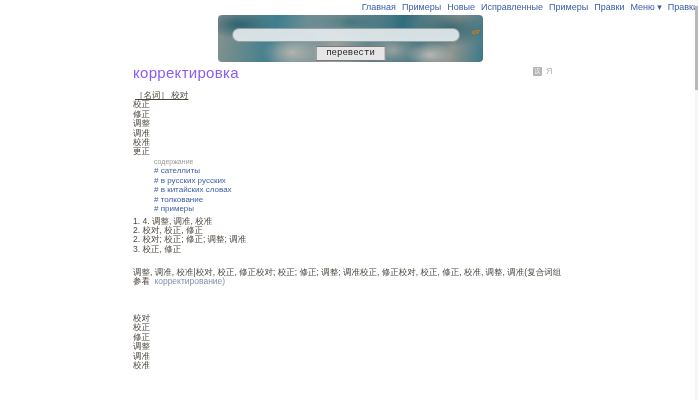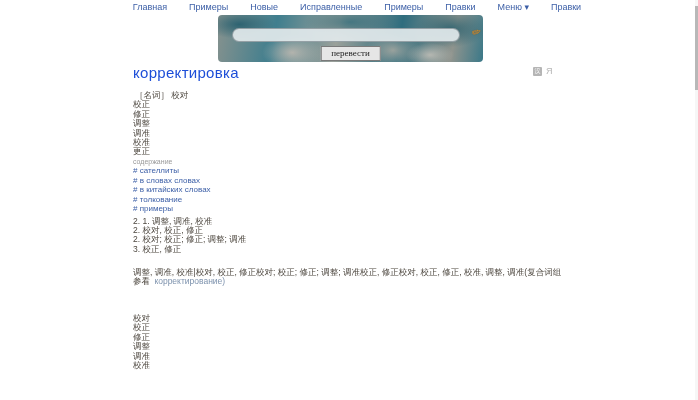--- a/index.html
+++ b/index.html
@@ -5,21 +5,21 @@
   html,body{margin:0;padding:0;}
   body{
     width:698px;height:400px;position:relative;overflow:hidden;
     background:#ffffff;
     font-family:"Liberation Sans","DejaVu Sans",sans-serif;
     -webkit-font-smoothing:antialiased;
   }
   
   .topnav{
     position:absolute;top:2px;left:0;right:0;
-    display:flex;justify-content:center;gap:22px;
+    display:flex;justify-content:flex-end;gap:6px;
     font-size:9px;line-height:10px;margin-left:16px;
   }
   .topnav a{color:#3b5ea6;text-decoration:none;cursor:pointer;}
   
   .header-image{
     position:absolute;left:218px;top:15px;width:265px;height:47px;
     border-radius:4px;
     background:
       radial-gradient(ellipse 60px 24px at 8% 20%, rgba(34,92,108,.85), transparent 60%),
       radial-gradient(ellipse 50px 30px at 28% 80%, rgba(188,184,176,.9), transparent 60%),
@@ -37,37 +37,37 @@
   }
   .pencil{
     position:absolute;right:2px;top:12px;font-size:11px;line-height:11px;
     color:#d98e2a;cursor:pointer;transform:rotate(-15deg);
     text-shadow:0 0 1px rgba(0,0,0,.35);
   }
   .translate-btn{
     position:absolute;bottom:1px;left:50%;transform:translateX(-50%);
     font-size:9px;line-height:11px;padding:1px 10px;
     background:#e6e6e6;border:1px solid #7a7a7a;color:#222;
-    font-family:Liberation Serif, serif;cursor:pointer;
+    font-family:Liberation Mono, monospace;cursor:pointer;
   }
   
   .headword{
     position:absolute;left:133px;top:64px;
-    font-size:15px;color:#1d4ed8;letter-spacing:.3px;
+    font-size:15px;color:#8b5cf6;letter-spacing:.3px;
   }
   .title-icons{position:absolute;left:533px;top:67px;display:flex;gap:4px;align-items:center;}
   .icon-cn{
     width:9px;height:9px;background:#b5b5b5;border-radius:1px;
     color:#ffffff;font-size:6px;line-height:9px;text-align:center;cursor:pointer;
   }
   .icon-ru{color:#b5b5b5;font-size:9px;line-height:9px;cursor:pointer;}
   
   .cjk{color:#4c463e;font-size:8.5px;line-height:9.4px;}
   .block{position:absolute;left:133px;}
-  .pos-line{padding-left:2px;}
+  .pos-line{padding-left:2px;text-decoration:underline;}
   .toc-heading{color:#9a9a9a;font-size:7px;line-height:9px;}
   .toc a{display:block;color:#3b5ea6;font-size:8px;line-height:9.6px;text-decoration:none;cursor:pointer;}
   .sat-line{color:#4c463e;font-size:8.5px;line-height:9.2px;}
   .para{width:432px;word-break:break-all;}
   .ref-link{color:#7d92ad;cursor:pointer;display:inline-block;margin-left:2px;}
   .ex-link{color:#4f7ca6;cursor:pointer;}
   
   .scroll-track{position:absolute;right:0;top:0;bottom:0;width:3px;background:#f6f6f6;}
   .scroll-thumb{position:absolute;right:0;top:6px;width:3px;height:84px;background:#b8b8b8;}
 </style>
@@ -100,31 +100,31 @@
 <div class="block cjk" style="top:91px;">
   <div class="pos-line">［名词］ 校对</div>
   <div>校正</div>
   <div>修正</div>
   <div>调整</div>
   <div>调准</div>
   <div>校准</div>
   <div>更正</div>
 </div>
 
-<div class="block toc" style="top:157px;">
+<div class="block toc" style="top:157px;margin-left:21px;">
   <div class="toc-heading">содержание</div>
   <a># сателлиты</a>
-  <a># в словах словах</a>
+  <a># в русских русских</a>
   <a># в китайских словах</a>
   <a># толкование</a>
   <a># примеры</a>
 </div>
 
 <div class="block" style="top:217px;">
-  <div class="sat-line">2. 1. 调整, 调准, 校准</div>
+  <div class="sat-line">1. 4. 调整, 调准, 校准</div>
   <div class="sat-line">2. 校对, 校正, 修正</div>
   <div class="sat-line">2. 校对; 校正; 修正; 调整; 调准</div>
   <div class="sat-line">3. 校正, 修正</div>
 </div>
 
 <div class="block cjk para" style="top:268px;">
   <span>调整, 调准, 校准|校对, 校正, 修正校对; 校正; 修正; 调整; 调准校正, 修正校对, 校正, 修正, 校准, 调整, 调准(复合词组参看</span>
   <span class="ref-link">корректирование)</span>
 </div>
 

